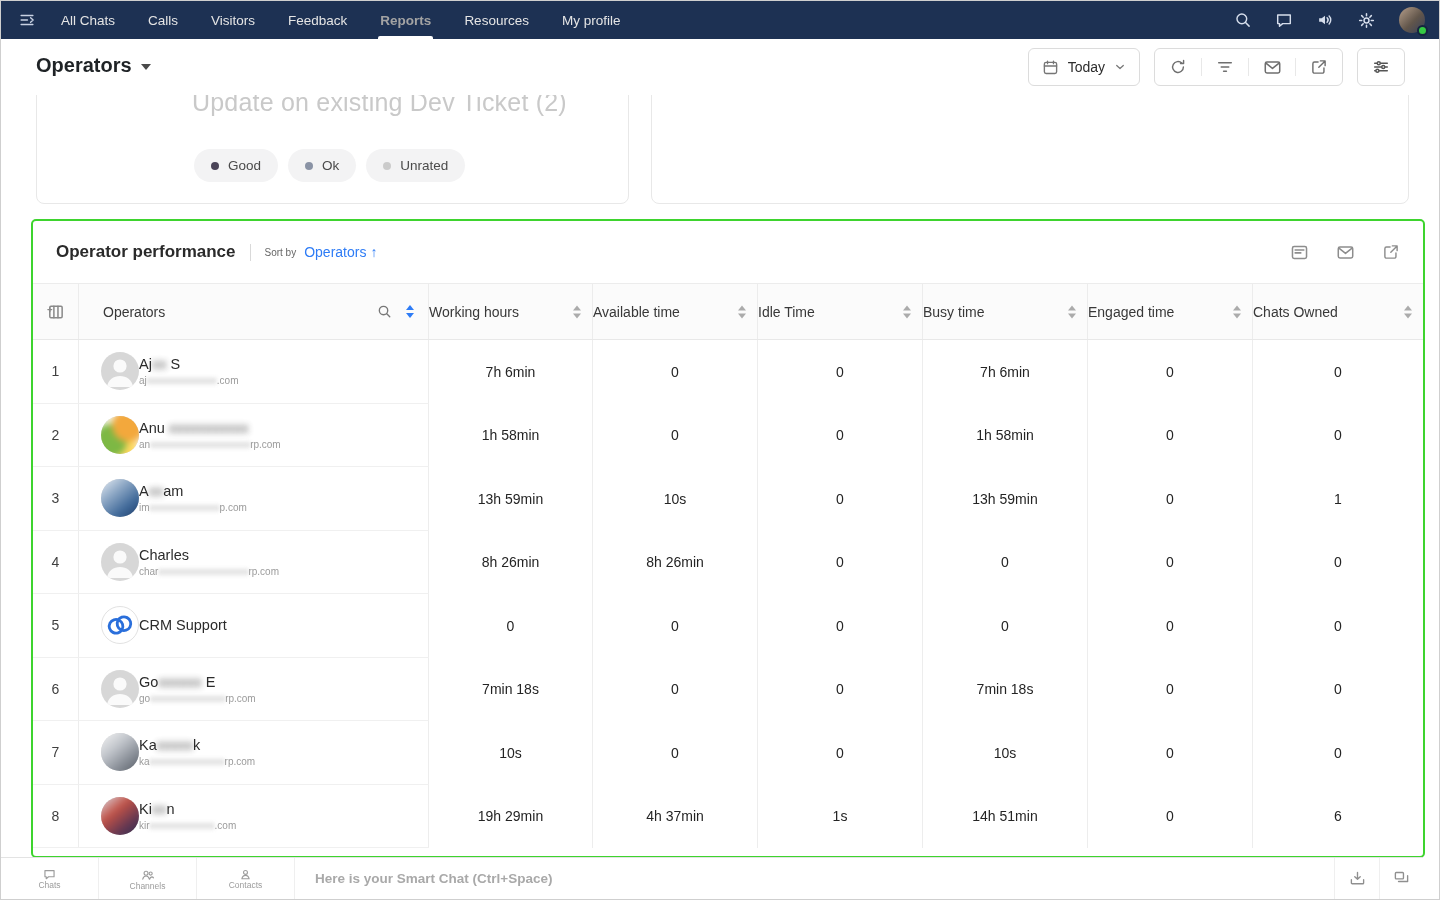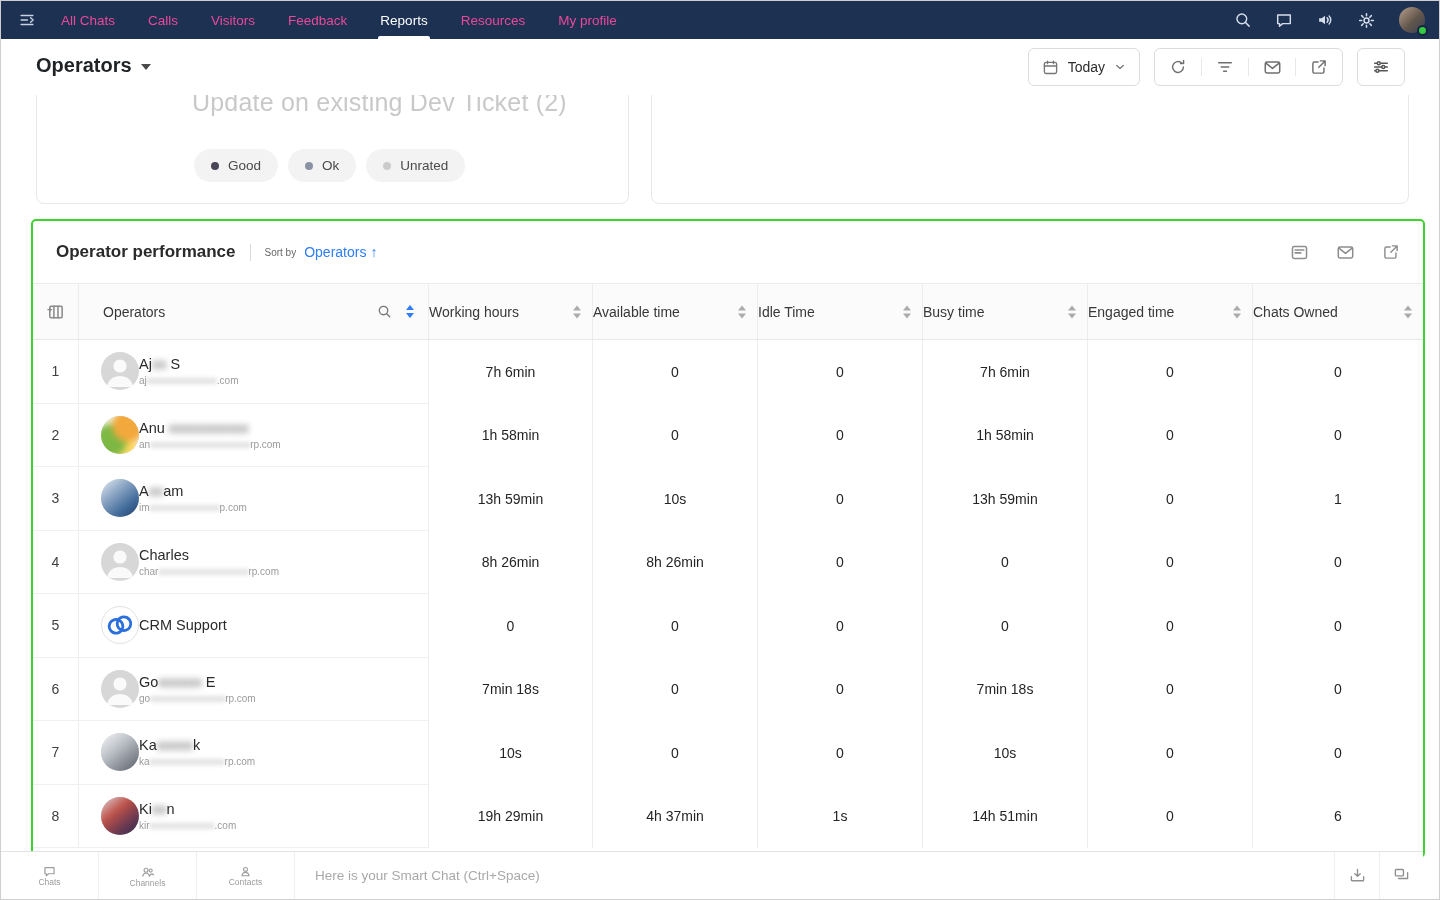--- a/index.html
+++ b/index.html
@@ -5,22 +5,22 @@
   *{margin:0;padding:0;box-sizing:border-box;}
   html,body{width:1440px;height:900px;}
   body{font-family:"Liberation Sans","DejaVu Sans",sans-serif;background:#fff;overflow:hidden;}
   .page{position:relative;width:1440px;height:900px;background:#fff;border:1px solid #cfcfcf;overflow:hidden;}
   svg{display:block;}
 
   
   .topbar{position:absolute;top:0;left:0;right:0;height:38px;background:var(--nav-bg,#1d3153);display:flex;align-items:center;color:#dde4f0;padding-right:14px;}
   .tb-collapse{width:52px;display:flex;justify-content:center;color:#c9d2e3;cursor:pointer;}
   .nav-items{display:flex;height:38px;align-items:stretch;gap:33px;margin-left:8px;}
-  .nav-item{display:flex;align-items:center;font-size:13.5px;color:#ec4899;position:relative;cursor:pointer;white-space:nowrap;}
-  .nav-item.active{color:#ffffff;font-weight:normal;}
+  .nav-item{display:flex;align-items:center;font-size:13.5px;color:#e5e5e5;position:relative;cursor:pointer;white-space:nowrap;}
+  .nav-item.active{color:#a3a3a3;font-weight:bold;}
   .nav-item.active::after{content:"";position:absolute;left:-2px;right:-2px;bottom:0;height:3px;background:#fff;border-radius:2px 2px 0 0;}
   .tb-right{margin-left:auto;display:flex;align-items:center;gap:23px;}
   .tb-icon{color:#d6deec;cursor:pointer;display:flex;}
   .tb-avatar{width:26px;height:26px;border-radius:50%;background:linear-gradient(135deg,#b7a08c,#62564b 55%,#36405a);position:relative;cursor:pointer;}
   .status-dot{position:absolute;right:-3px;bottom:-3px;width:11px;height:11px;border-radius:50%;background:var(--status-green,#35c944);border:2px solid #15253f;}
 
   
   .page-header{position:absolute;top:38px;left:0;right:0;height:56px;background:#fff;}
   .page-title{position:absolute;left:35px;top:15px;display:flex;align-items:center;gap:9px;font-size:20px;font-weight:bold;color:#1f2326;cursor:pointer;}
   .caret{width:0;height:0;border-left:5px solid transparent;border-right:5px solid transparent;border-top:6px solid #4a4a4a;margin-top:3px;}
@@ -83,25 +83,25 @@
   .avatar svg{width:100%;height:100%;}
   .avatar.placeholder{background:#d7d7d7;}
   .avatar.crm-logo{background:#fff;border:1px solid #e2e2e2;}
   .avatar.cartoon::before,.avatar.photo-blue::before,.avatar.photo-gray::before,.avatar.photo-red::before{content:"";position:absolute;inset:-5px;filter:blur(3px);}
   .avatar.cartoon::before{background:radial-gradient(circle at 68% 30%,#f3a83c 0 34%,rgba(0,0,0,0) 36%),radial-gradient(circle at 30% 62%,#7db844 0 36%,rgba(0,0,0,0) 38%),radial-gradient(circle at 55% 80%,#ffd95e 0 30%,rgba(0,0,0,0) 32%),linear-gradient(135deg,#eef3df,#f7ead0);}
   .avatar.photo-blue::before{background:linear-gradient(140deg,#eef2f7 8%,#8fa9c6 38%,#3c6697 68%,#1b2f55);}
   .avatar.photo-gray::before{background:linear-gradient(140deg,#f4f4f4 10%,#c2c6cc 40%,#80868f 70%,#4a4f57);}
   .avatar.photo-red::before{background:linear-gradient(140deg,#dfe6ee 8%,#c05247 40%,#5d3552 70%,#24304e);}
 
   
-  .bottombar{position:absolute;left:0;right:16px;bottom:0;height:48px;border-top:1px solid #e3e3e3;display:flex;background:#fff;align-items:stretch;justify-content:space-between;}
+  .bottombar{position:absolute;left:0;right:16px;bottom:0;height:42px;border-top:1px solid #e3e3e3;display:flex;background:#fff;align-items:stretch;justify-content:space-between;}
   .foot-tabs{display:flex;}
   .foot-tab{width:98px;display:flex;flex-direction:column;align-items:center;justify-content:center;border-right:1px solid #efefef;color:#9c9c9c;cursor:pointer;padding-top:1px;}
   .foot-tab .lbl{font-size:8.5px;line-height:9px;}
-  .smart-input{flex:1;border:none;outline:none;padding:0 20px;font-size:13.5px;color:#333;font-family:inherit;background:transparent;}
+  .smart-input{flex:1;border:none;outline:none;padding:0 20px;font-size:13.5px;color:#333;font-family:inherit;background:transparent;font-weight:bold;}
   .smart-input::placeholder{color:#a9a9a9;}
   .foot-right{display:flex;align-items:stretch;border-left:1px solid #efefef;}
   .fr-btn{width:44px;display:flex;align-items:center;justify-content:center;color:#8f8f8f;cursor:pointer;}
   .fr-btn.b{border-left:1px solid #efefef;}
 </style>
 </head>
 <body>
 
 <div class="page">
 

